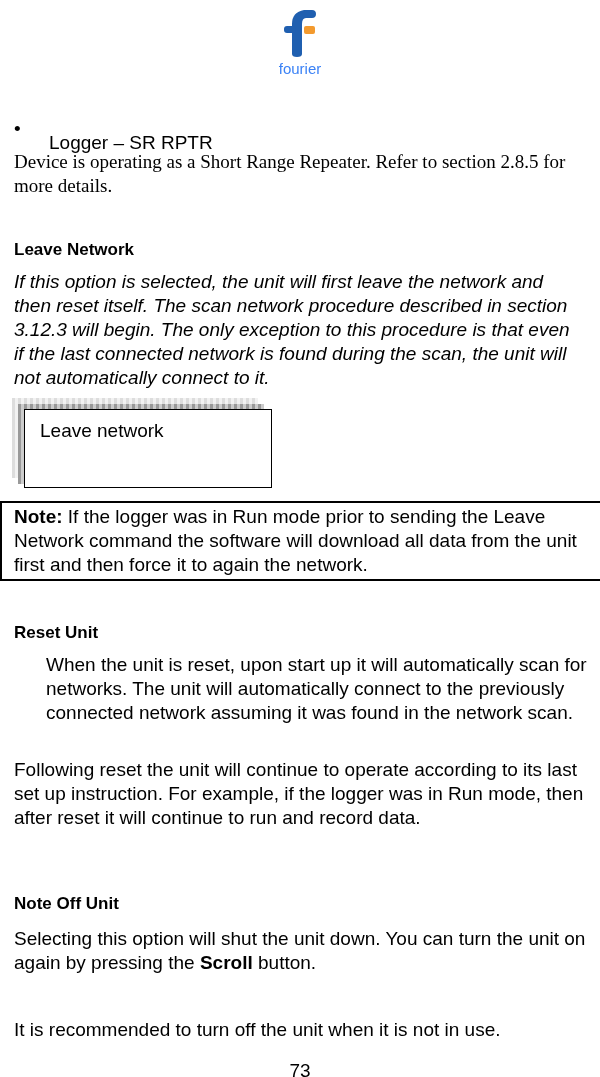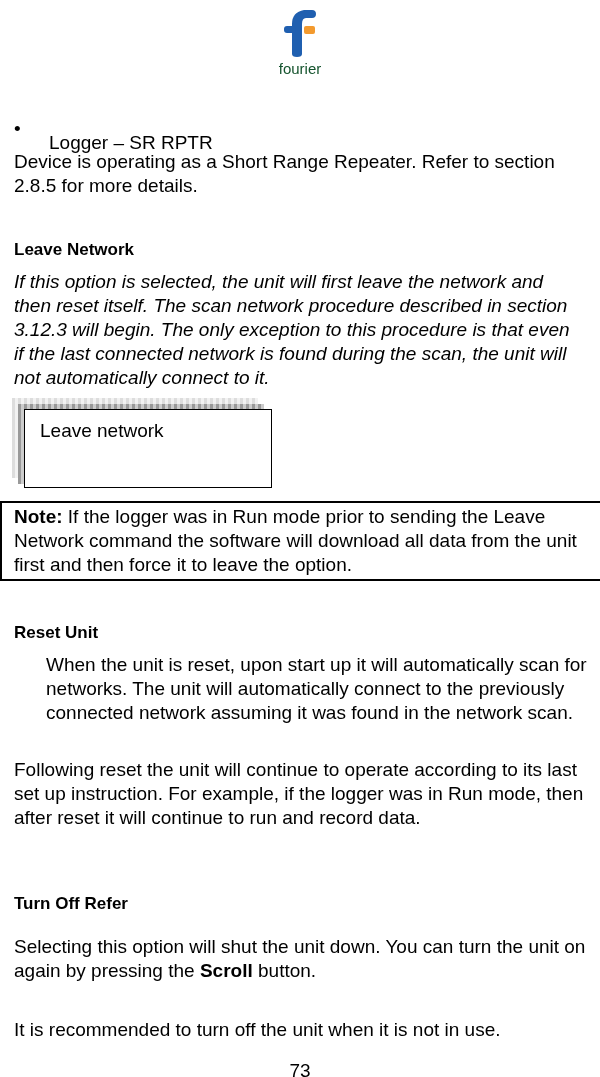--- a/index.html
+++ b/index.html
@@ -1,19 +1,19 @@
 <!DOCTYPE html>
 <html><head>
 <meta charset="utf-8">
 <style>
   html, body { margin:0; padding:0; background:#fff; }
   body { width:600px; height:1077px; position:relative; overflow:hidden;
          font-family:"Liberation Sans", sans-serif; color:#000; font-size:19px; }
   .logo { position:absolute; left:270px; top:2px; width:60px; height:78px; }
-  .logo-text { position:absolute; left:0; top:58px; width:60px; text-align:center; font-size:15px; color:#14532d; }
+  .logo-text { position:absolute; left:0; top:58px; width:60px; text-align:center; font-size:15px; color:#3b82f6; }
   .p { position:absolute; left:14px; line-height:24px; margin:0; }
   .h { font-weight:bold; font-size:17px; }
   .bullet { position:absolute; left:14px; top:118px; }
   .screen { position:absolute; left:24px; top:409px; width:246px; height:77px; border:1.5px solid #000; background:#fff; }
   .screen-shadow { position:absolute; left:12px; top:398px; width:246px; height:80px;
         background:repeating-linear-gradient(90deg,#ddd 0 3px,#f2f2f2 3px 6px); }
   .screen-shadow2 { position:absolute; left:18px; top:404px; width:246px; height:80px;
         background:repeating-linear-gradient(90deg,#999 0 3px,#ccc 3px 6px); }
   .screen span { position:absolute; left:15px; top:10px; font-size:19px; }
   .note { position:absolute; left:0; top:501px; width:594px; height:74px; border:2px solid #000; padding:2px 0 0 12px; line-height:24px; }
@@ -28,38 +28,38 @@
     <rect x="14" y="24" width="12" height="7" rx="3" fill="#1f5fb0"></rect>
     <rect x="34" y="24" width="11" height="8" rx="2" fill="#f39a2e"></rect>
   </svg>
   <div class="logo-text">fourier</div>
 </div>
 
 <div class="bullet">
   <span style="position:absolute;left:0;">•</span>
   <span style="position:absolute;left:35px;white-space:nowrap;margin-top:14px;">Logger – SR RPTR</span>
 </div>
-<p class="p" style="top:150px;width:560px;">Device is operating as a Short Range Repeater. Refer to section 2.8.5 for more details.</p>
+<p class="p" style="top:150px;width:560px;font-family:Liberation Serif, serif;">Device is operating as a Short Range Repeater. Refer to section 2.8.5 for more details.</p>
 
 <p class="p h" style="top:238px;">Leave Network</p>
 <p class="p" style="top:270px;width:570px;font-style:italic;">If this option is selected, the unit will first leave the network and then reset itself. The scan network procedure described in section 3.12.3 will begin. The only exception to this procedure is that even if the last connected network is found during the scan, the unit will not automatically connect to it.</p>
 
 <div class="screen-shadow"></div>
 <div class="screen-shadow2"></div>
 <div class="screen">
   <span>Leave network</span>
 </div>
 
 <div class="note">
-  <b>Note:</b><span> If the logger was in Run mode prior to sending the Leave Network command the software will download all data from the unit first and then force it to leave the option.</span>
+  <b>Note:</b><span> If the logger was in Run mode prior to sending the Leave Network command the software will download all data from the unit first and then force it to again the network.</span>
 </div>
 
 <p class="p h" style="top:621px;text-align:right;">Reset Unit</p>
 <p class="p" style="top:653px;width:575px;margin-left:32px;">When the unit is reset, upon start up it will automatically scan for networks. The unit will automatically connect to the previously connected network assuming it was found in the network scan.</p>
 <p class="p" style="top:758px;width:570px;">Following reset the unit will continue to operate according to its last set up instruction. For example, if the logger was in Run mode, then after reset it will continue to run and record data.</p>
 
-<p class="p h" style="top:892px;">Turn Off Refer</p>
-<p class="p" style="top:927px;width:575px;margin-top:8px;">
+<p class="p h" style="top:892px;">Note Off Unit</p>
+<p class="p" style="top:927px;width:575px;">
   <span>Selecting this option will shut the unit down. You can turn the unit on again by pressing the </span><b>Scroll</b><span> button.</span>
 </p>
 <p class="p" style="top:1018px;width:575px;">It is recommended to turn off the unit when it is not in use.</p>
 
 <div class="pagenum">73</div>
 
 </body></html>

